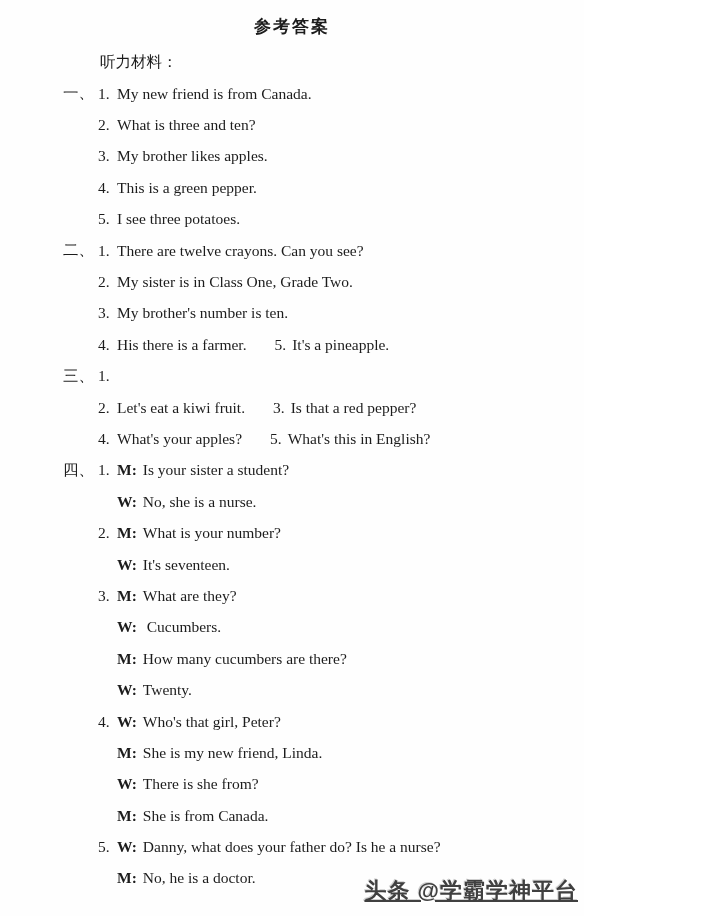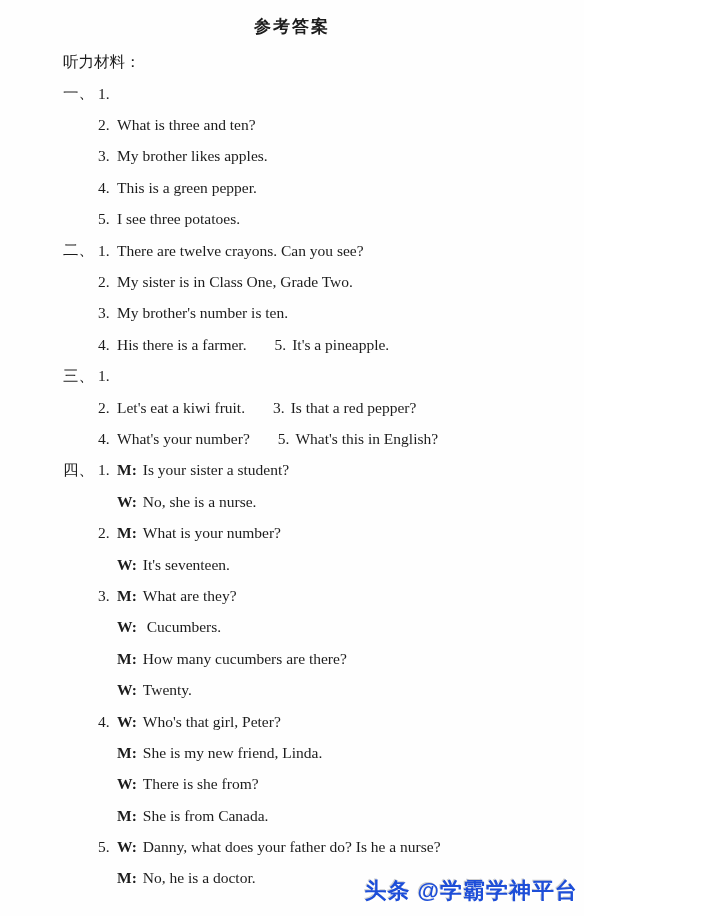--- a/index.html
+++ b/index.html
@@ -22,21 +22,21 @@
   }
   .doc-subtitle {
     margin-top: 11px;
     text-align: center;
     font-size: 16px;
     line-height: 20px;
     letter-spacing: 1px;
   }
   .materials-label {
     margin-top: 14px;
-    padding-left: 63px;
+    padding-left: 100px;
     font-size: 15.5px;
     line-height: 20px;
   }
   .transcript {
     margin-top: 6px;
     font-size: 15.5px;
   }
   .line {
     display: flex;
     align-items: center;
@@ -64,39 +64,41 @@
     margin-right: 6px;
   }
   .watermark {
     position: absolute;
     top: 876px;
     right: 6px;
     font-family: "Liberation Sans", sans-serif;
     font-size: 22px;
     font-weight: bold;
     letter-spacing: 1px;
-    color: #1d4ed8;
+    color: #404040;
     text-shadow: 2px 2px 1px #ffffff, -1px -1px 0 #cfcfcf;
+    text-decoration: underline;
   }
 </style>
 </head>
 <body>
 
 <div class="page">
 
   <div class="doc-title">参考答案</div>
 
 
   <div class="materials-label">听力材料：</div>
 
   <div class="transcript">
       <div class="line">
     <span class="marker">一、</span>
     <span class="num num1">1.</span>
 
+    <span class="text text1">My new friend is from Canada.</span>
 
   </div>
       <div class="line">
     <span class="marker"></span>
     <span class="num num1">2.</span>
 
     <span class="text text1">What is three and ten?</span>
 
   </div>
       <div class="line">
@@ -160,21 +162,21 @@
     <span class="num num1">2.</span>
 
     <span class="text text1">Let's eat a kiwi fruit.</span>
     <span class="num num2">3.</span>
     <span class="text text2">Is that a red pepper?</span>
   </div>
       <div class="line">
     <span class="marker"></span>
     <span class="num num1">4.</span>
 
-    <span class="text text1">What's your number?</span>
+    <span class="text text1">What's your apples?</span>
     <span class="num num2">5.</span>
     <span class="text text2">What's this in English?</span>
   </div>
       <div class="line">
     <span class="marker">四、</span>
     <span class="num num1">1.</span>
     <span class="speaker">M:</span>
     <span class="text text1">Is your sister a student?</span>
 
   </div>

